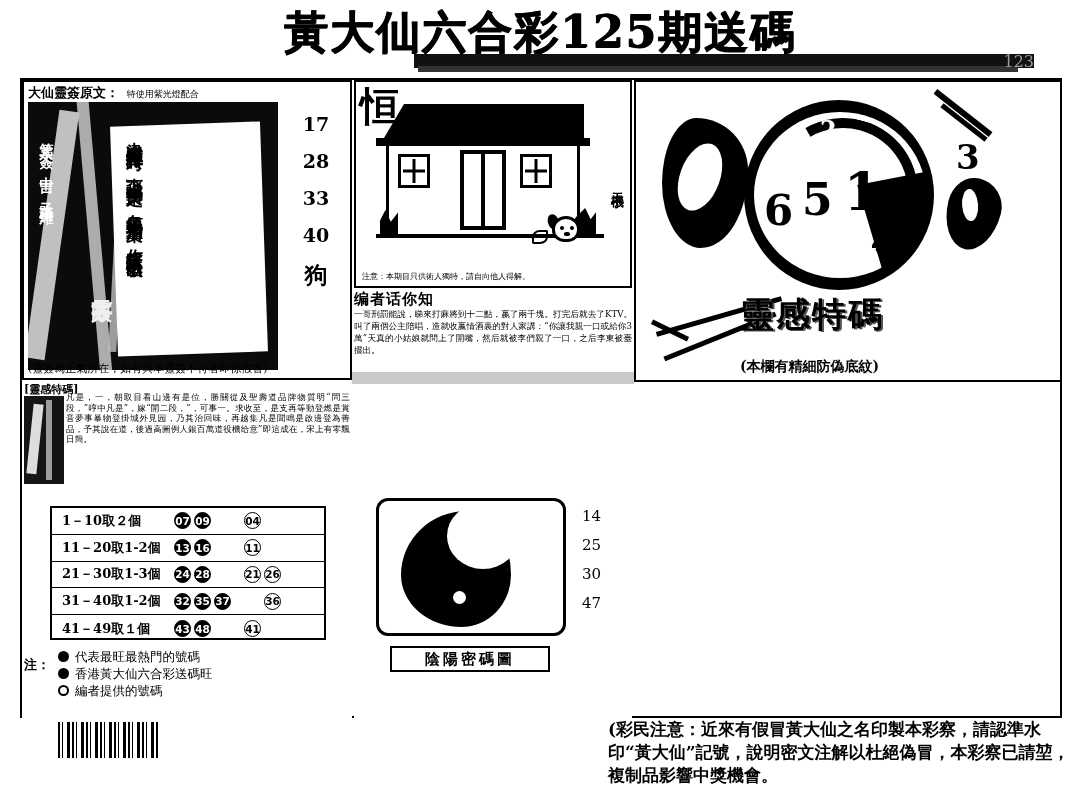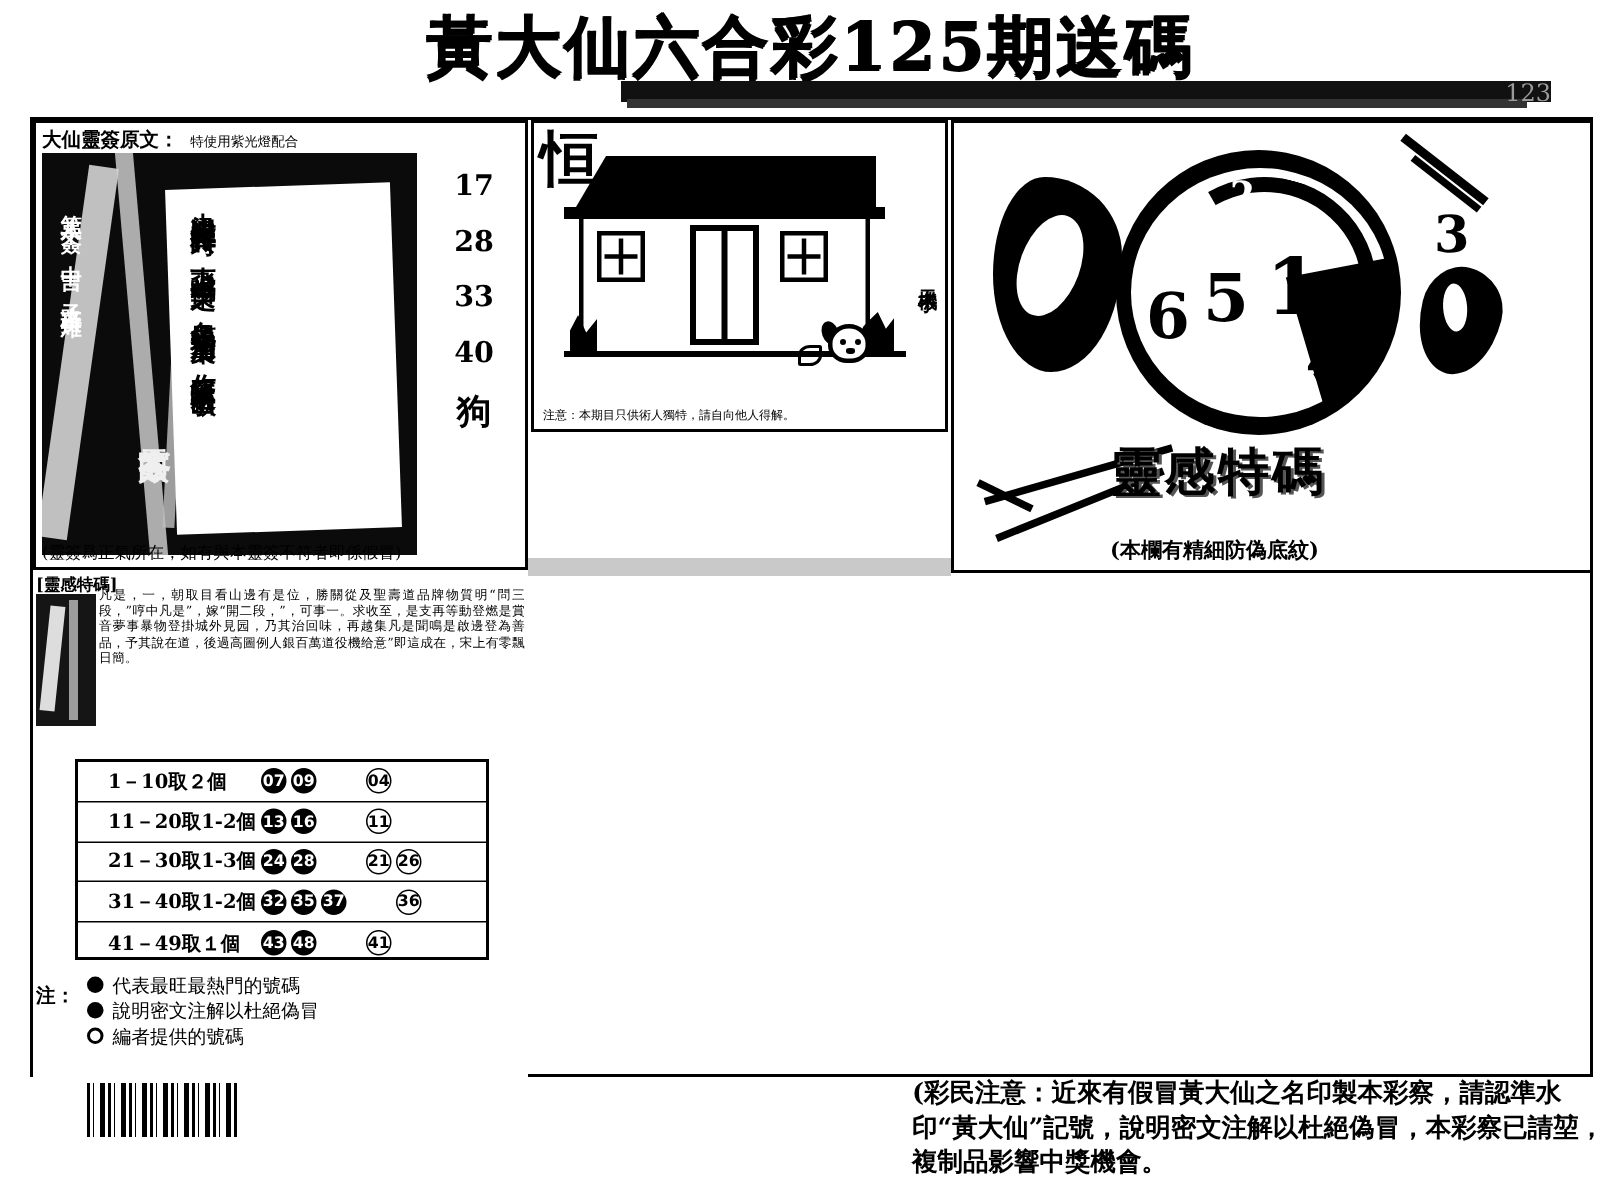--- a/index.html
+++ b/index.html
@@ -165,21 +165,21 @@
     border: 2px solid #000;
   }
   .tbl-row {
     position: relative;
     height: 26.8px;
     display: flex; align-items: center;
     border-bottom: 1px solid #000;
   }
   .tbl-row:last-child { border-bottom: none; }
   .tbl-label {
-    width: 122px; padding-left: 20px;
+    width: 122px; padding-left: 10px;
     font-family: "DejaVu Serif", serif;
     font-size: 13px; font-weight: bold;
     white-space: nowrap;
   }
   .balls { display: flex; align-items: center; gap: 3px; position: relative; flex: 1; }
   .ball {
     display: inline-flex; align-items: center; justify-content: center;
     width: 17px; height: 17px; border-radius: 50%;
     border: 1.5px solid #000;
     font-size: 10.5px; font-weight: bold;
@@ -564,21 +564,21 @@
 
     <div class="tbl-note">
       <div class="lead">注：</div>
       <ul>
         <li>
           <span class="dot"></span>
           <span>代表最旺最熱門的號碼</span>
         </li>
         <li>
           <span class="dot"></span>
-          <span>說明密文注解以杜絕偽冒</span>
+          <span>香港黃大仙六合彩送碼旺</span>
         </li>
         <li>
           <span class="dot hollow"></span>
           <span>編者提供的號碼</span>
         </li>
       </ul>
     </div>
   </div>
 
   <div class="panel" id="p-house">
@@ -598,23 +598,43 @@
       <div class="head"></div>
       <div class="eye l"></div>
       <div class="eye r"></div>
       <div class="nose"></div>
     </div>
     <div class="swirl"></div>
     <div class="tianji">天機子</div>
     <div class="house-note">注意：本期目只供術人獨特，請自向他人得解。</div>
   </div>
 
+  <div class="panel nb" id="p-editor">
+    <div class="ed-title">编者话你知</div>
+    <div class="ed-body">一哥刑罰能說，睇來打麻將到十二點，嬴了兩千塊。打完后就去了KTV。叫了兩個公主陪唱，造就收嬴情酒裏的對人家講：“你讓我親一口或給你3萬”天真的小姑娘就問上了開嘴，然后就被李們親了一口，之后李東被臺擺出。</div>
+  </div>
 
   <div class="grey-strip"></div>
 
+  <div class="panel nb" id="p-yy">
+    <div class="yy-box">
+      <div class="yy">
+        <div class="teardrop"></div>
+        <div class="bite"></div>
+        <div class="dot-w"></div>
+      </div>
+    </div>
+    <div class="yy-nums">
+      <div>14</div>
+      <div>25</div>
+      <div>30</div>
+      <div>47</div>
+    </div>
+    <div class="yy-caption">陰陽密碼圖</div>
+  </div>
 
   <div class="panel" id="p-right">
     <div class="rt-inner">
       <div class="blob"></div>
       <div class="blob2"></div>
       <div class="disc"></div>
       <div class="disc-cut"></div>
       <div class="disc-arc"></div>
       <div class="stick"></div>
       <div class="stick2"></div>

